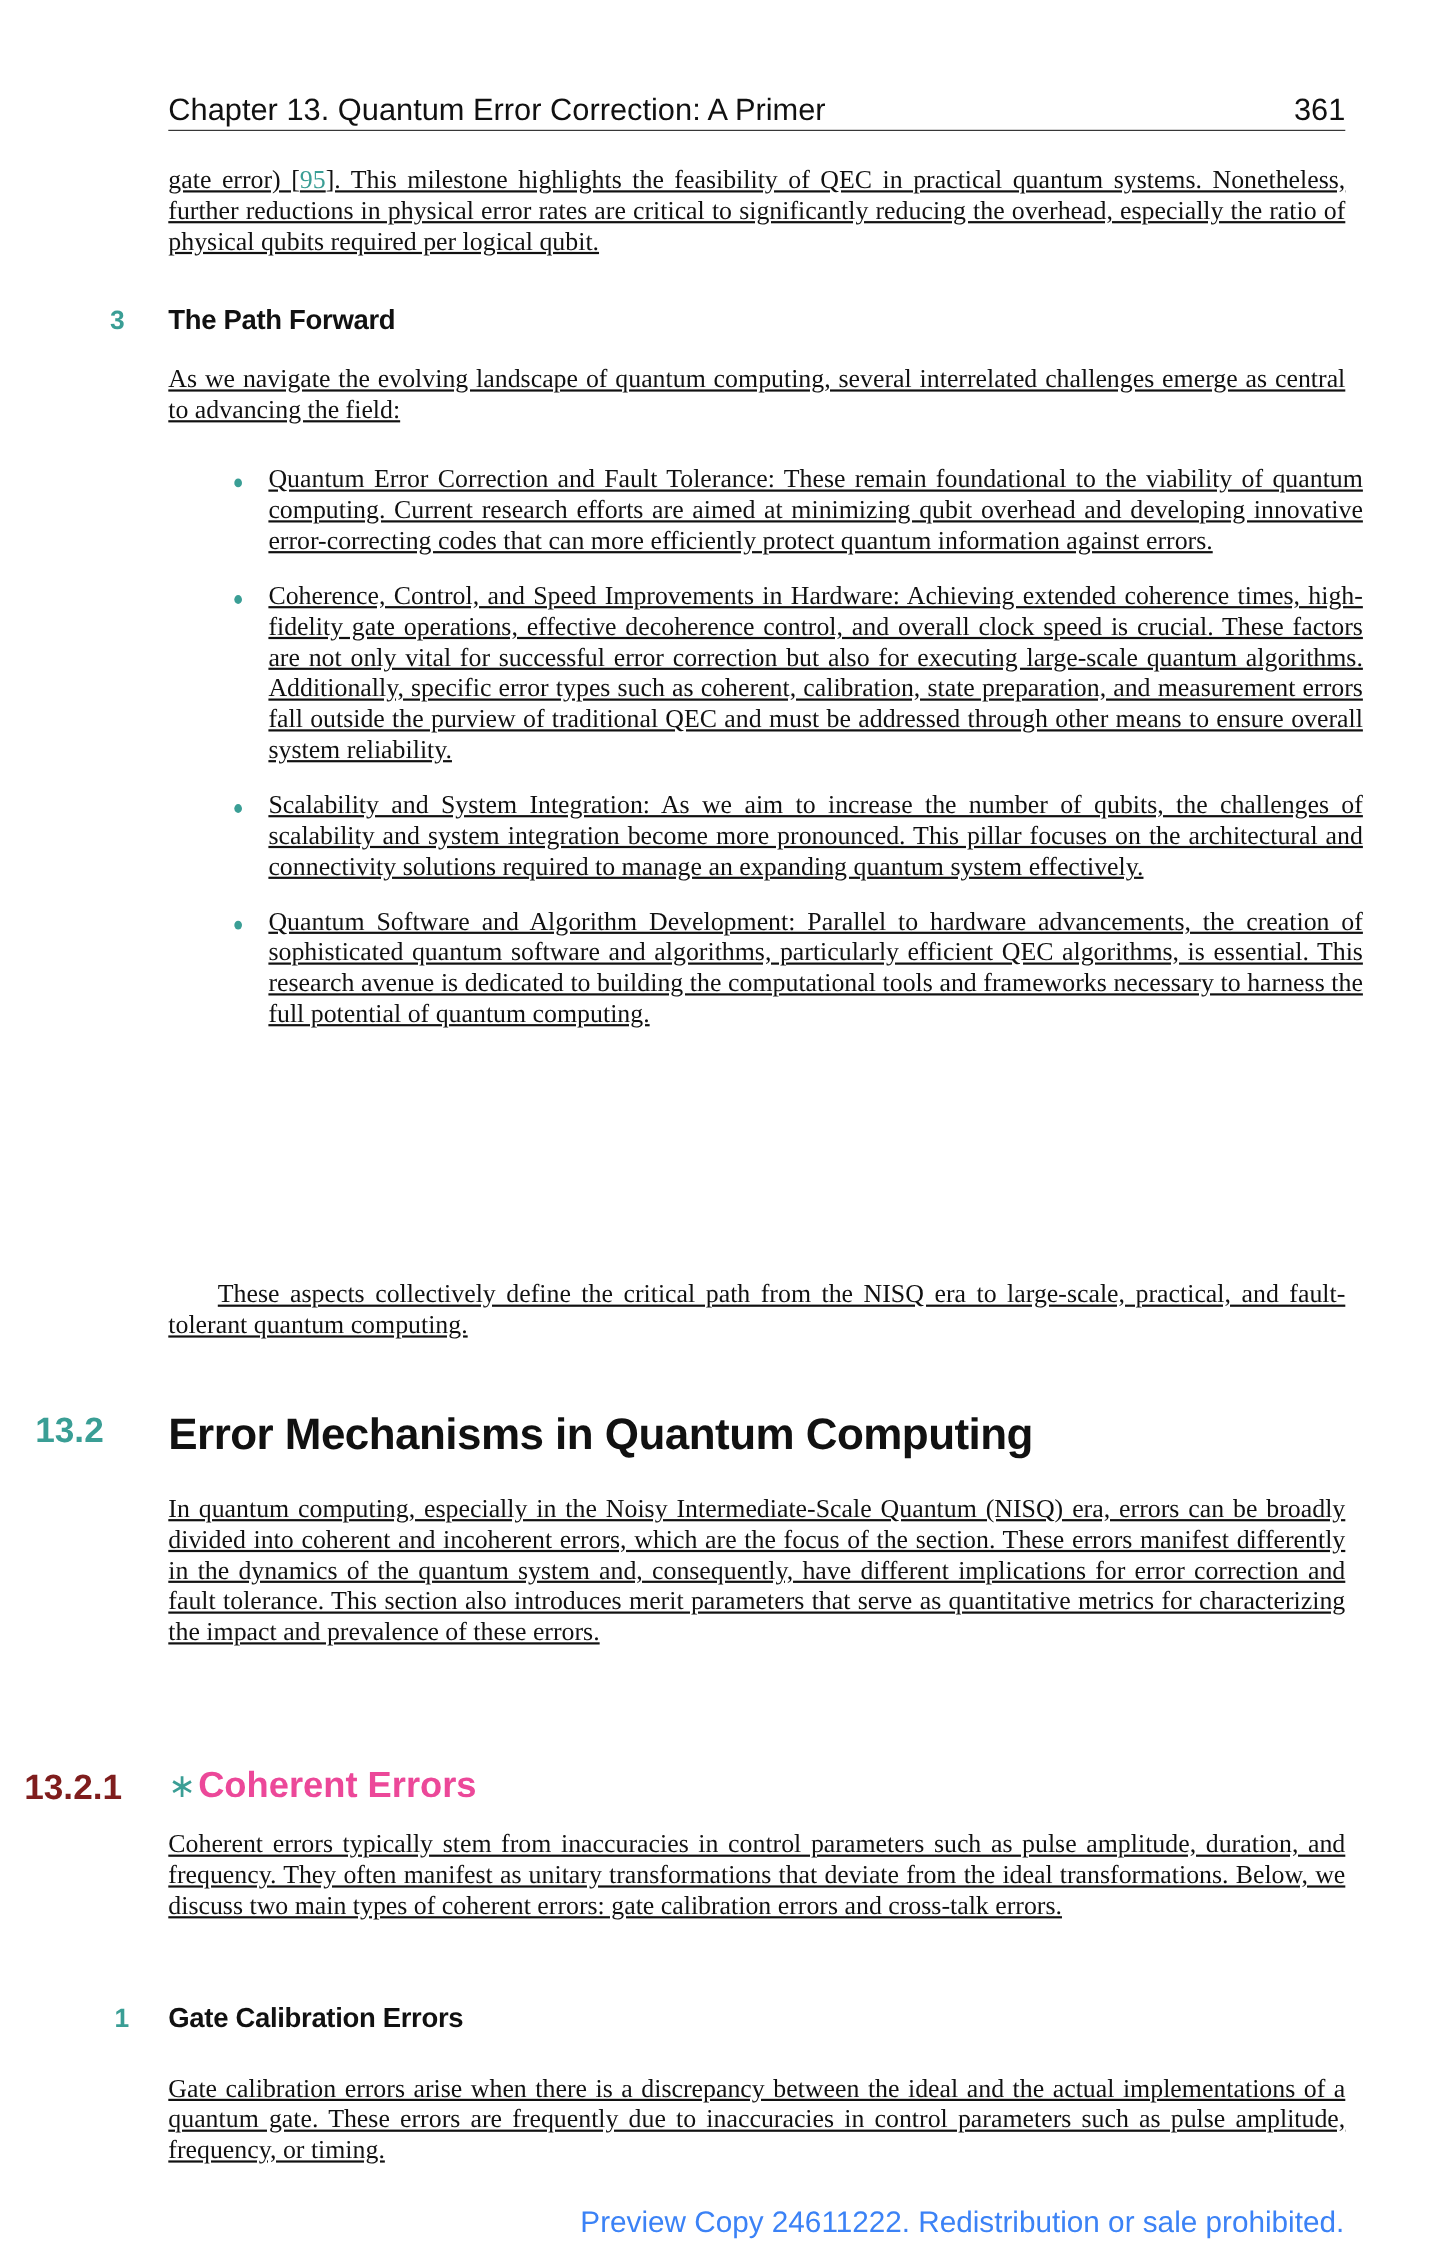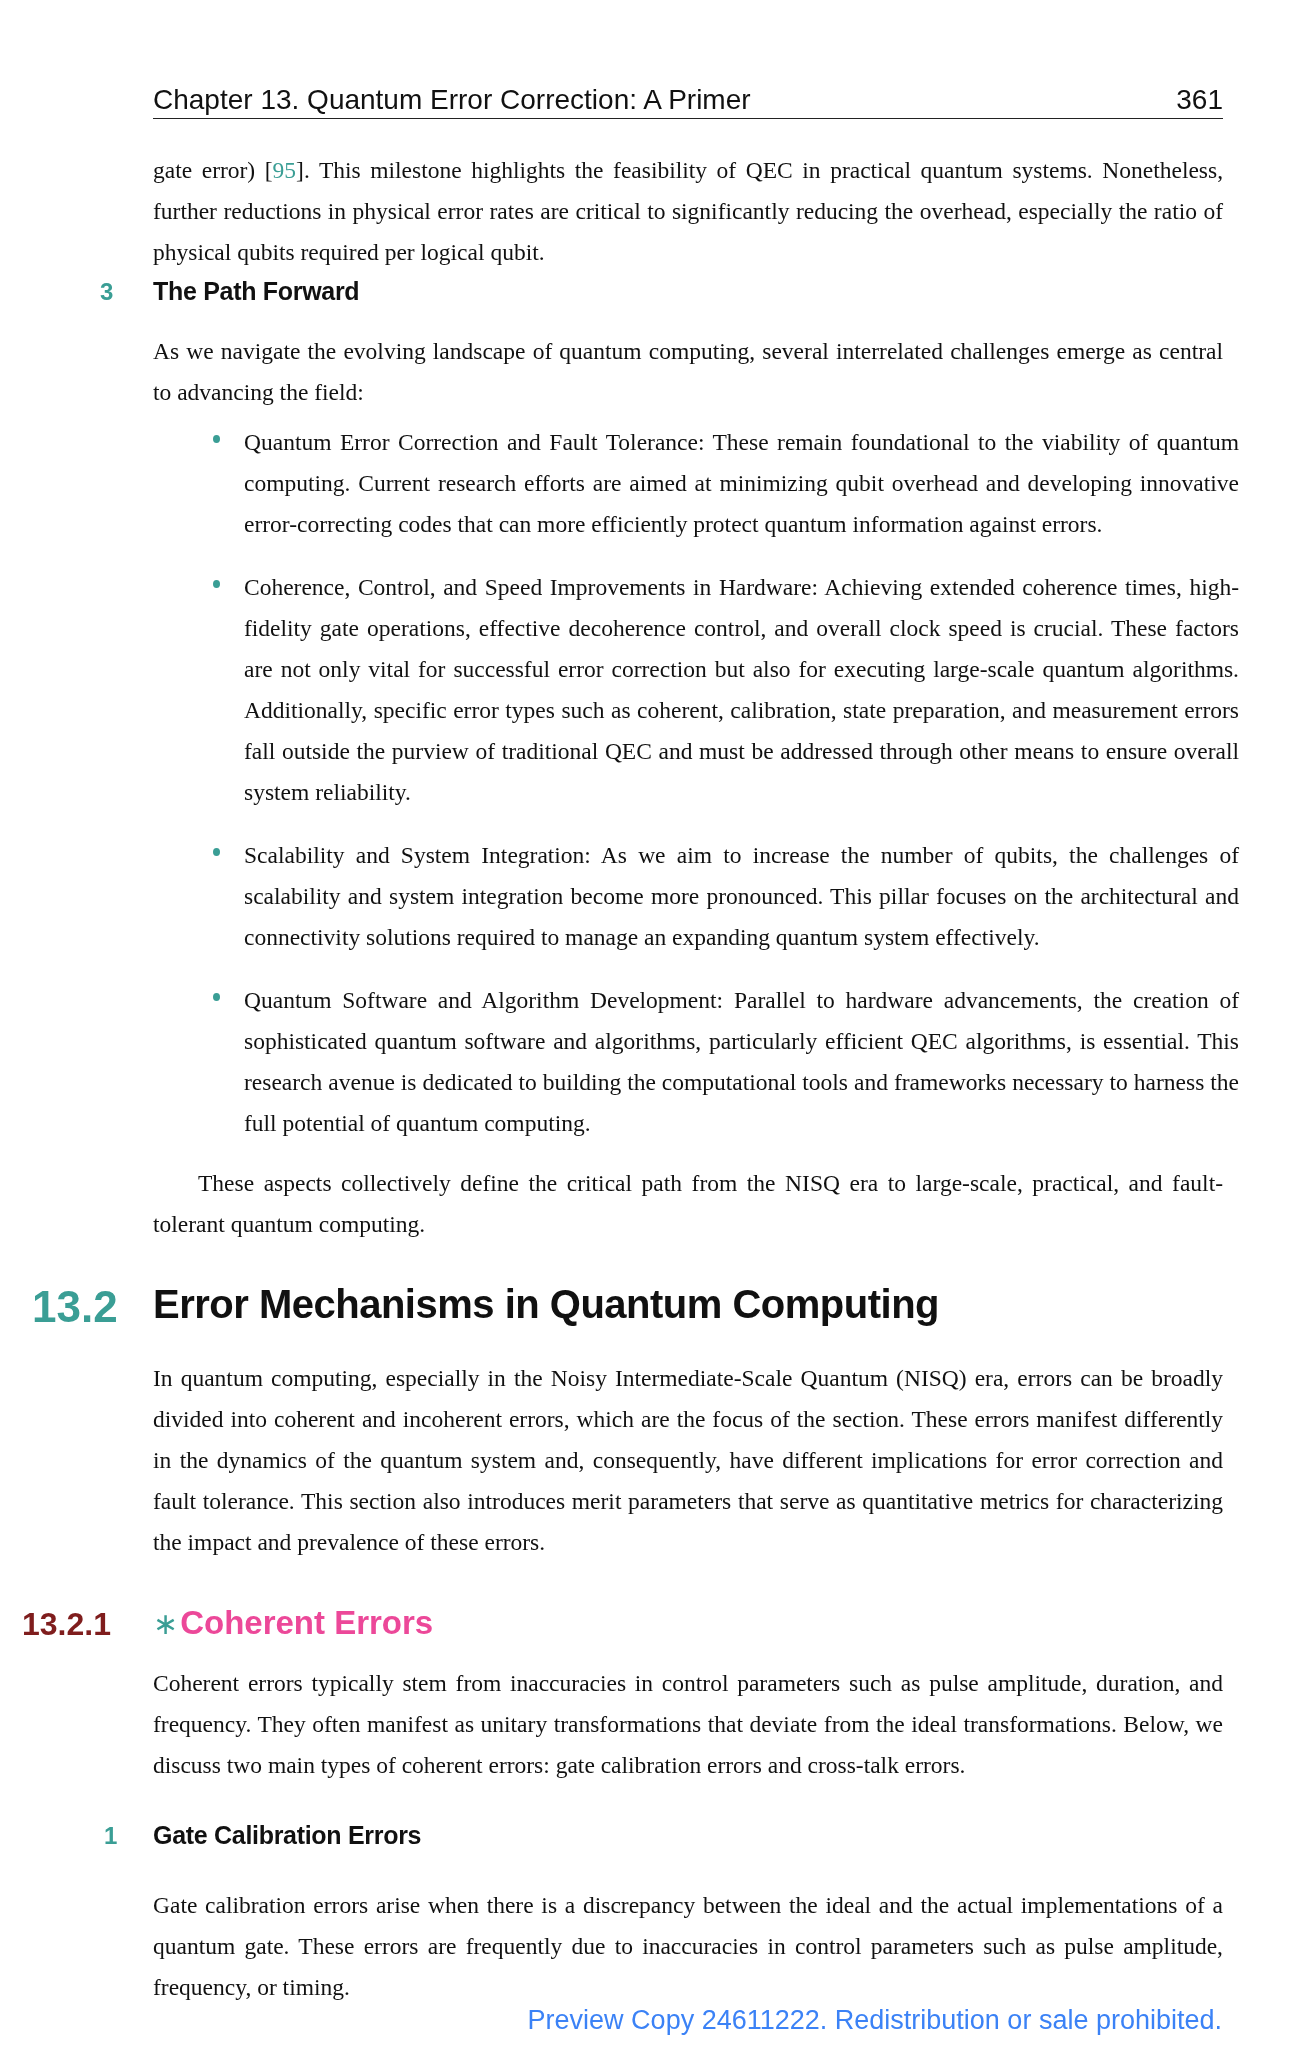--- a/index.html
+++ b/index.html
@@ -1,24 +1,24 @@
 <!DOCTYPE html>
 <html><head>
   <meta charset="utf-8">
   <style>
     html, body { margin: 0; padding: 0; background: #ffffff; }
     body { width: 1310px; height: 2050px; position: relative; overflow: hidden; color: #111; }
     .abs { position: absolute; }
     .text-col { left: 153px; width: 1070px; }
-    .body-p { font-family: "Liberation Serif", "DejaVu Serif", serif; font-size: 23.5px; line-height: 41px; text-align: justify; margin: 0; }
+    .body-p { font-family: "Liberation Serif", "DejaVu Serif", serif; font-size: 23.5px; line-height: 28px; text-align: justify; margin: 0; text-decoration: underline; }
     .running-head { top: 78px; left: 153px; width: 1070px; height: 38px; border-bottom: 1.5px solid #222; display: flex; justify-content: space-between; align-items: flex-end; font-family: "Liberation Sans", sans-serif; font-size: 28px; color: #111; padding-bottom: 2px; }
     .cite { color: #3a9e95; }
     .sub-num { font-family: "Liberation Sans", sans-serif; font-weight: bold; color: #3a9e95; font-size: 24px; }
     .sub-title { font-family: "Liberation Sans", sans-serif; font-weight: bold; font-size: 25px; color: #111; letter-spacing: -0.3px; }
-    .sec-num { font-family: "Liberation Sans", sans-serif; font-weight: bold; color: #3a9e95; font-size: 44px; }
+    .sec-num { font-family: "Liberation Sans", sans-serif; font-weight: bold; color: #3a9e95; font-size: 32px; }
     .sec-title { font-family: "Liberation Sans", sans-serif; font-weight: bold; font-size: 40px; color: #111; letter-spacing: -0.5px; }
     .ssec-num { font-family: "Liberation Sans", sans-serif; font-weight: bold; color: #7f1d1d; font-size: 32px; }
     .ssec-title { font-family: "Liberation Sans", sans-serif; font-weight: bold; font-size: 33px; color: #ec4899; }
     .star { color: #3a9e95; font-weight: normal; font-size: 30px; margin-right: 2px; }
     ul.bullets { list-style: none; margin: 0; padding: 0; }
     ul.bullets li { position: relative; padding-left: 42px; margin-bottom: 22px; }
     ul.bullets li .dot { position: absolute; left: 11px; top: 13px; width: 7px; height: 8px; border-radius: 50%; background: #3a9e95; }
     .indent { text-indent: 45px; }
     .watermark { font-family: "Liberation Sans", sans-serif; font-size: 27px; color: #3b82f6; right: 88px; top: 2035px; }
   </style>

